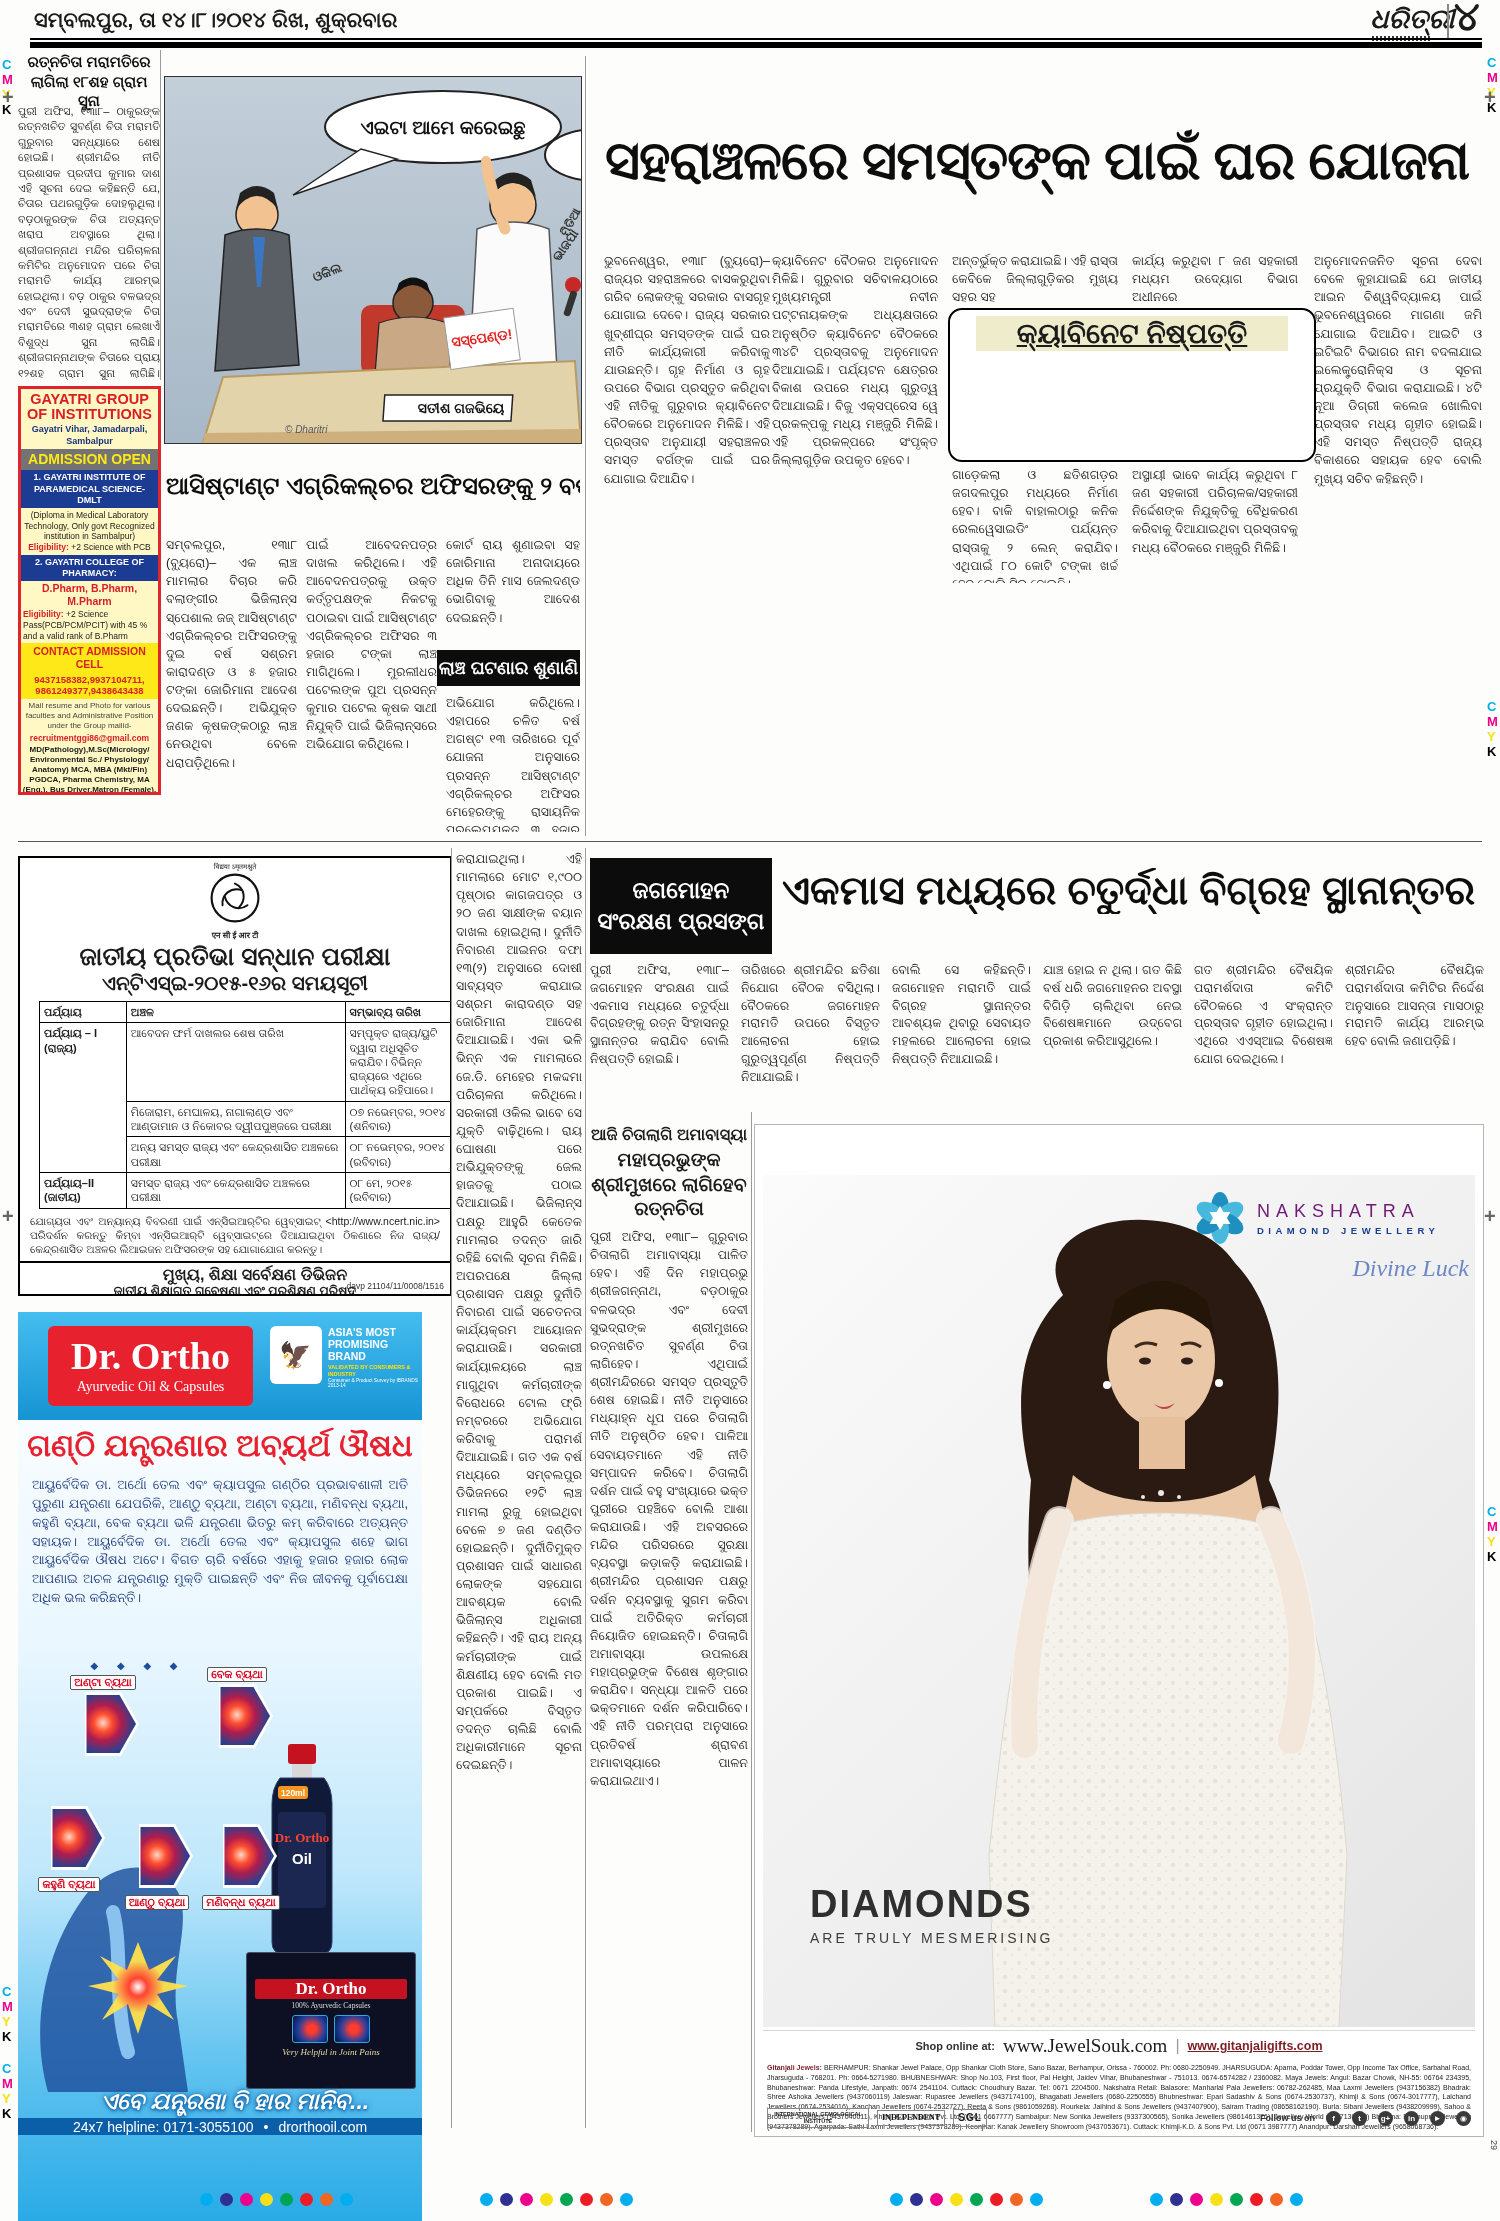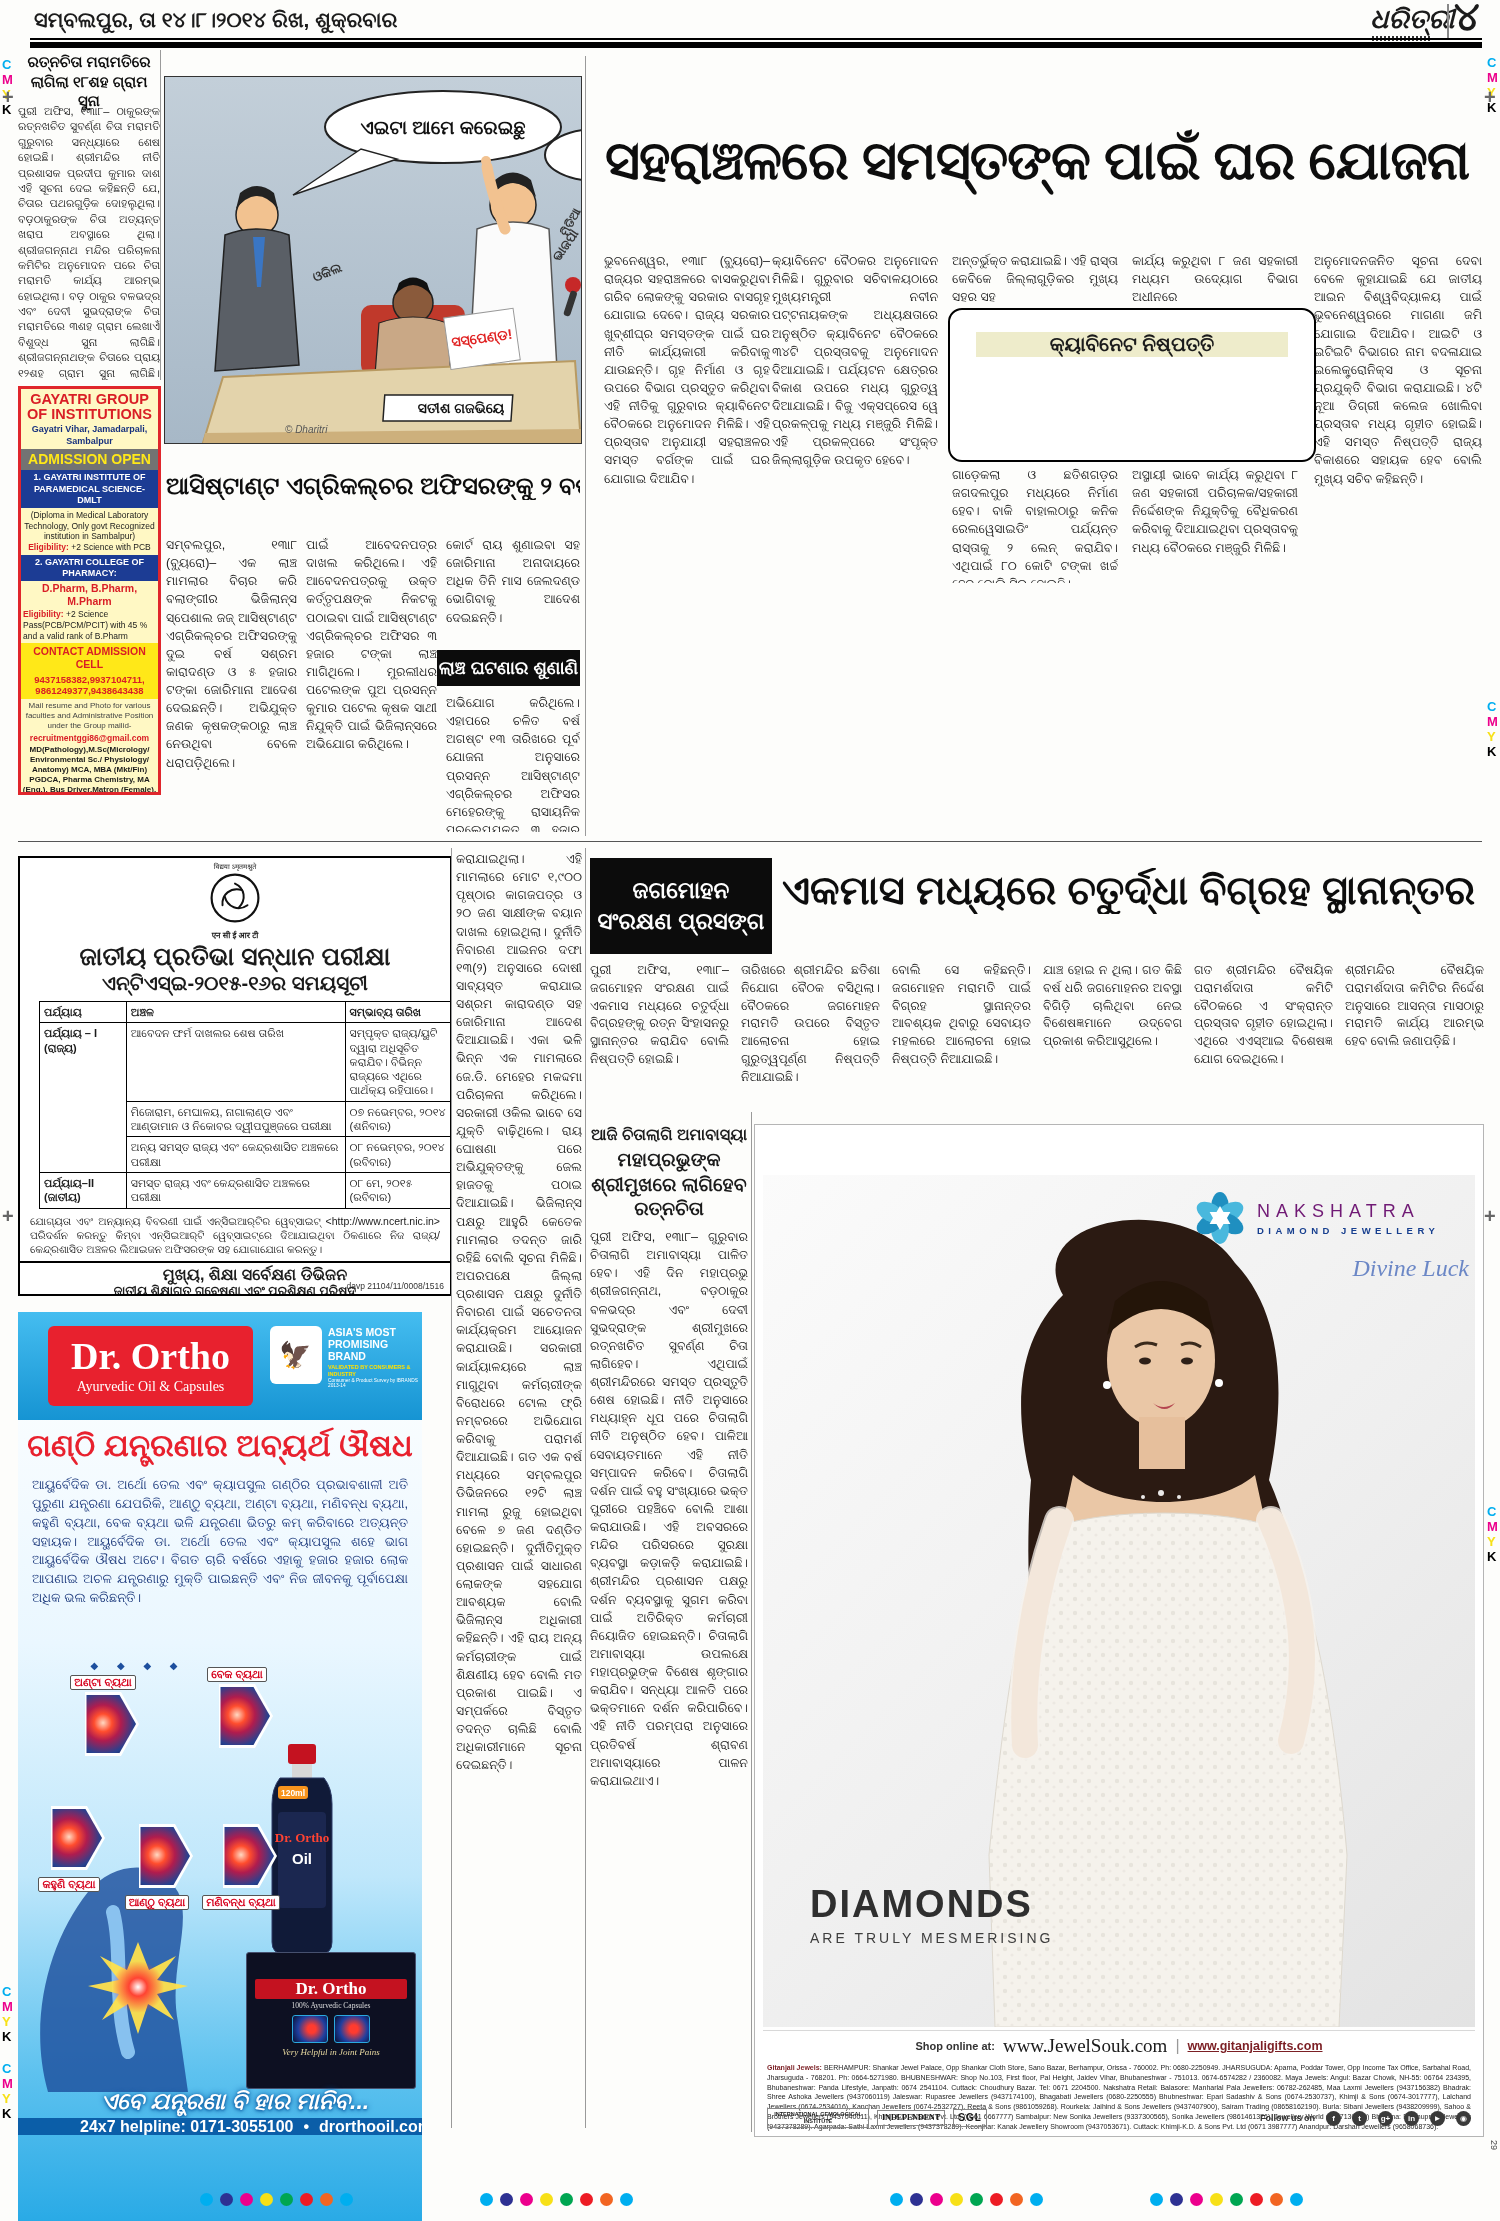--- a/index.html
+++ b/index.html
@@ -34,21 +34,21 @@
   .cartoon{left:164px;top:76px;width:416px;height:366px;border:1.5px solid #333;
      background:linear-gradient(180deg,#c3cfd9,#a7b8c7);}
 
   
   .main-hl{left:592px;top:82px;width:890px;height:158px;font-size:54px;letter-spacing:-1px;
      display:flex;align-items:center;justify-content:center;white-space:nowrap;overflow:hidden;}
   .mcol{top:252px;width:166px;height:331px;}
   .mcol-t{top:252px;width:166px;height:52px;}
   .mcol-b{top:466px;width:166px;height:117px;}
   .cabinet{left:948px;top:308px;width:364px;height:150px;border:2.5px solid #000;border-radius:14px;background:#fff;}
-  .cab-title{margin:22px 26px 2px;background:#eeeccb;font-size:20px;font-weight:800;text-align:center;line-height:1.25;}
+  .cab-title{margin:6px 26px 2px;background:#eeeccb;font-size:28px;font-weight:800;text-align:center;line-height:1.25;text-decoration:underline;}
   .cab-list{padding:4px 12px 0 14px;font-size:14px;line-height:1.55;font-weight:600;}
   .cab-list div::before{content:"● ";font-size:11px;}
 
   
   .off-hl{left:166px;top:472px;width:414px;font-size:24px;text-align:center;white-space:nowrap;overflow:hidden;}
   .ocol{top:536px;height:296px;width:131px;}
   .launch-bar{left:437px;top:650px;width:143px;height:36px;font-size:18px;}
 
   
   .gayatri{left:18px;top:386px;width:137px;height:403px;border:3px solid #e0262c;background:#fff8c4;
@@ -111,21 +111,21 @@
   .do-deco{position:absolute;left:0;top:348px;width:240px;text-align:center;color:#1d4f9e;font-size:10px;letter-spacing:8px;}
   .hex-item{position:absolute;width:82px;text-align:center;z-index:3;}
   .hex-b{display:inline-block;padding:3px;background:#fff;clip-path:polygon(25% 0,75% 0,100% 50%,75% 100%,25% 100%);}
   .hex{width:66px;height:58px;clip-path:polygon(25% 0,75% 0,100% 50%,75% 100%,25% 100%);
      background:radial-gradient(circle at 50% 48%,#ffd9c2 0%,#ff4d2e 20%,#b01c4e 40%,#27418f 70%,#0a1644 100%);}
   .hex-lab{display:inline-block;background:#fff;border:1px solid #555;color:#d6001c;font-weight:bold;
      font-size:11px;padding:0 3px;border-radius:2px;margin:2px 0;}
   .do-tag{position:absolute;left:30px;top:776px;width:374px;text-align:center;font-size:23px;font-weight:800;
      font-style:italic;color:#fff;text-shadow:0 1px 3px #05529c,0 0 6px #05529c;z-index:4;}
   .do-strip{position:absolute;left:0;top:806px;width:100%;height:17px;background:#0b5ea8;color:#fff;
-     display:flex;align-items:center;justify-content:center;gap:10px;font-size:16px;font-weight:bold;z-index:4;padding-left:36px;}
+     display:flex;align-items:center;justify-content:center;gap:10px;font-size:14px;font-weight:normal;z-index:4;}
   .do-box{position:absolute;left:228px;top:640px;width:168px;height:135px;background:#0d1022;border:1px solid #46506e;
      border-radius:3px;z-index:3;color:#ccc;text-align:center;overflow:hidden;}
   .do-box .band{background:#c41220;color:#fff;font-weight:bold;font-size:17px;margin:26px 8px 2px;border-radius:2px;}
   .do-box .cap{font-size:7.5px;color:#ddd;}
   .do-box .script{font-style:italic;font-size:9px;color:#e8d9a0;margin-top:4px;}
   .do-box .thumbs{display:flex;justify-content:center;gap:6px;margin-top:5px;}
   .do-box .thumbs span{width:34px;height:26px;border-radius:3px;border:1px solid #2aa9e0;
      background:radial-gradient(circle at 55% 50%,#ff3b2f 0 18%,#1d3fa0 60%,#0a1030 100%);}
 
   

